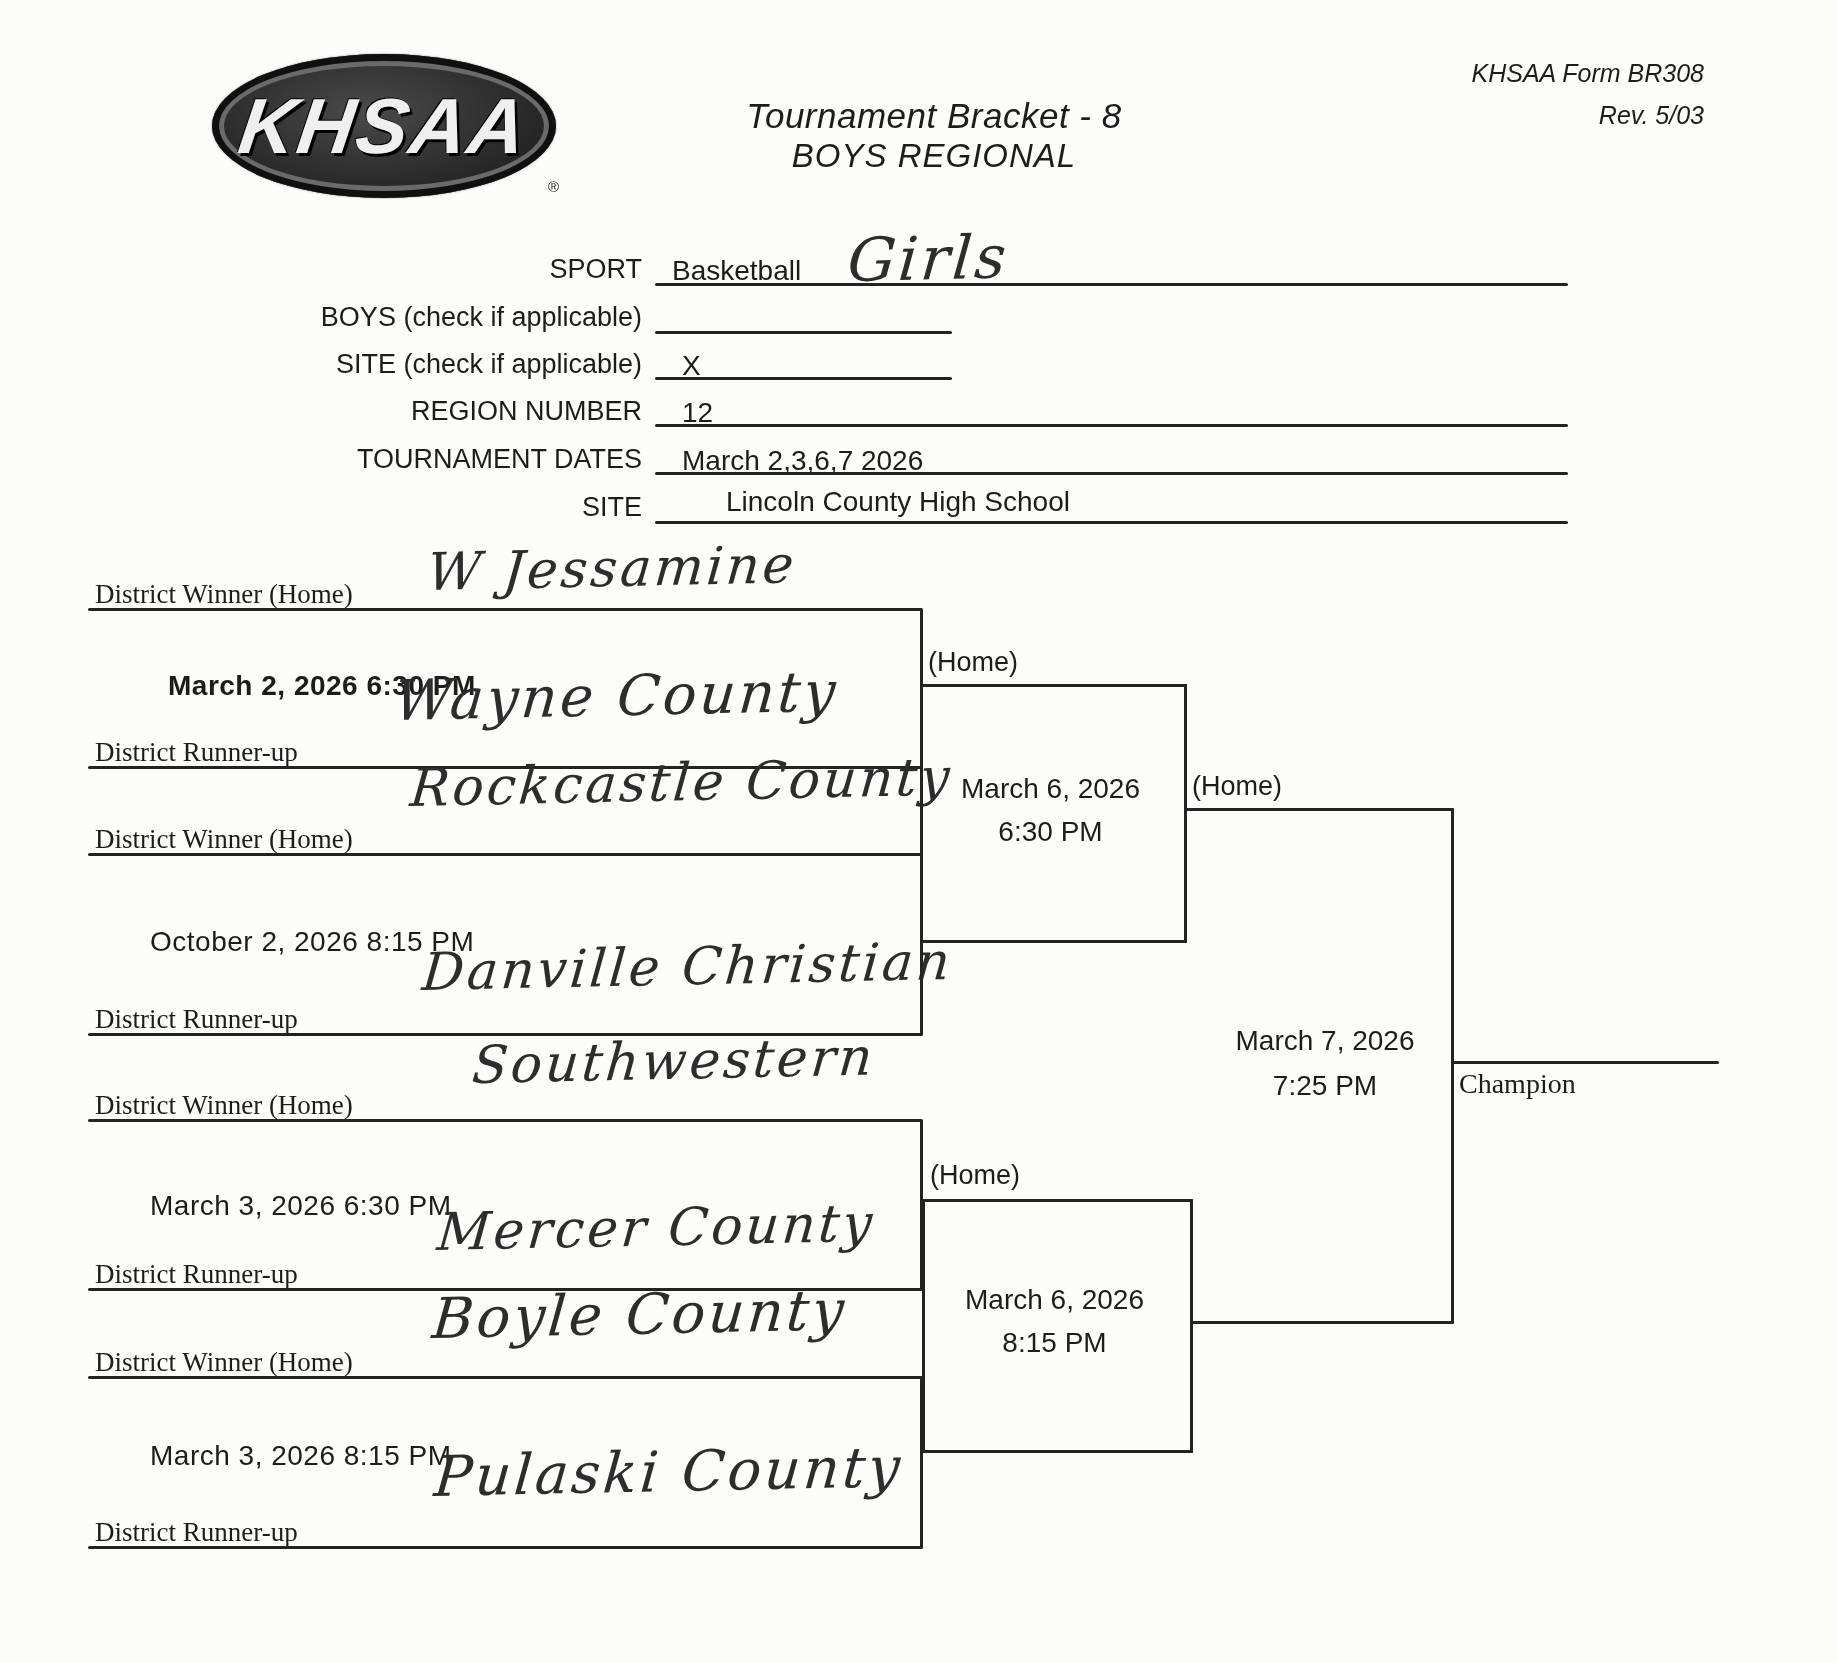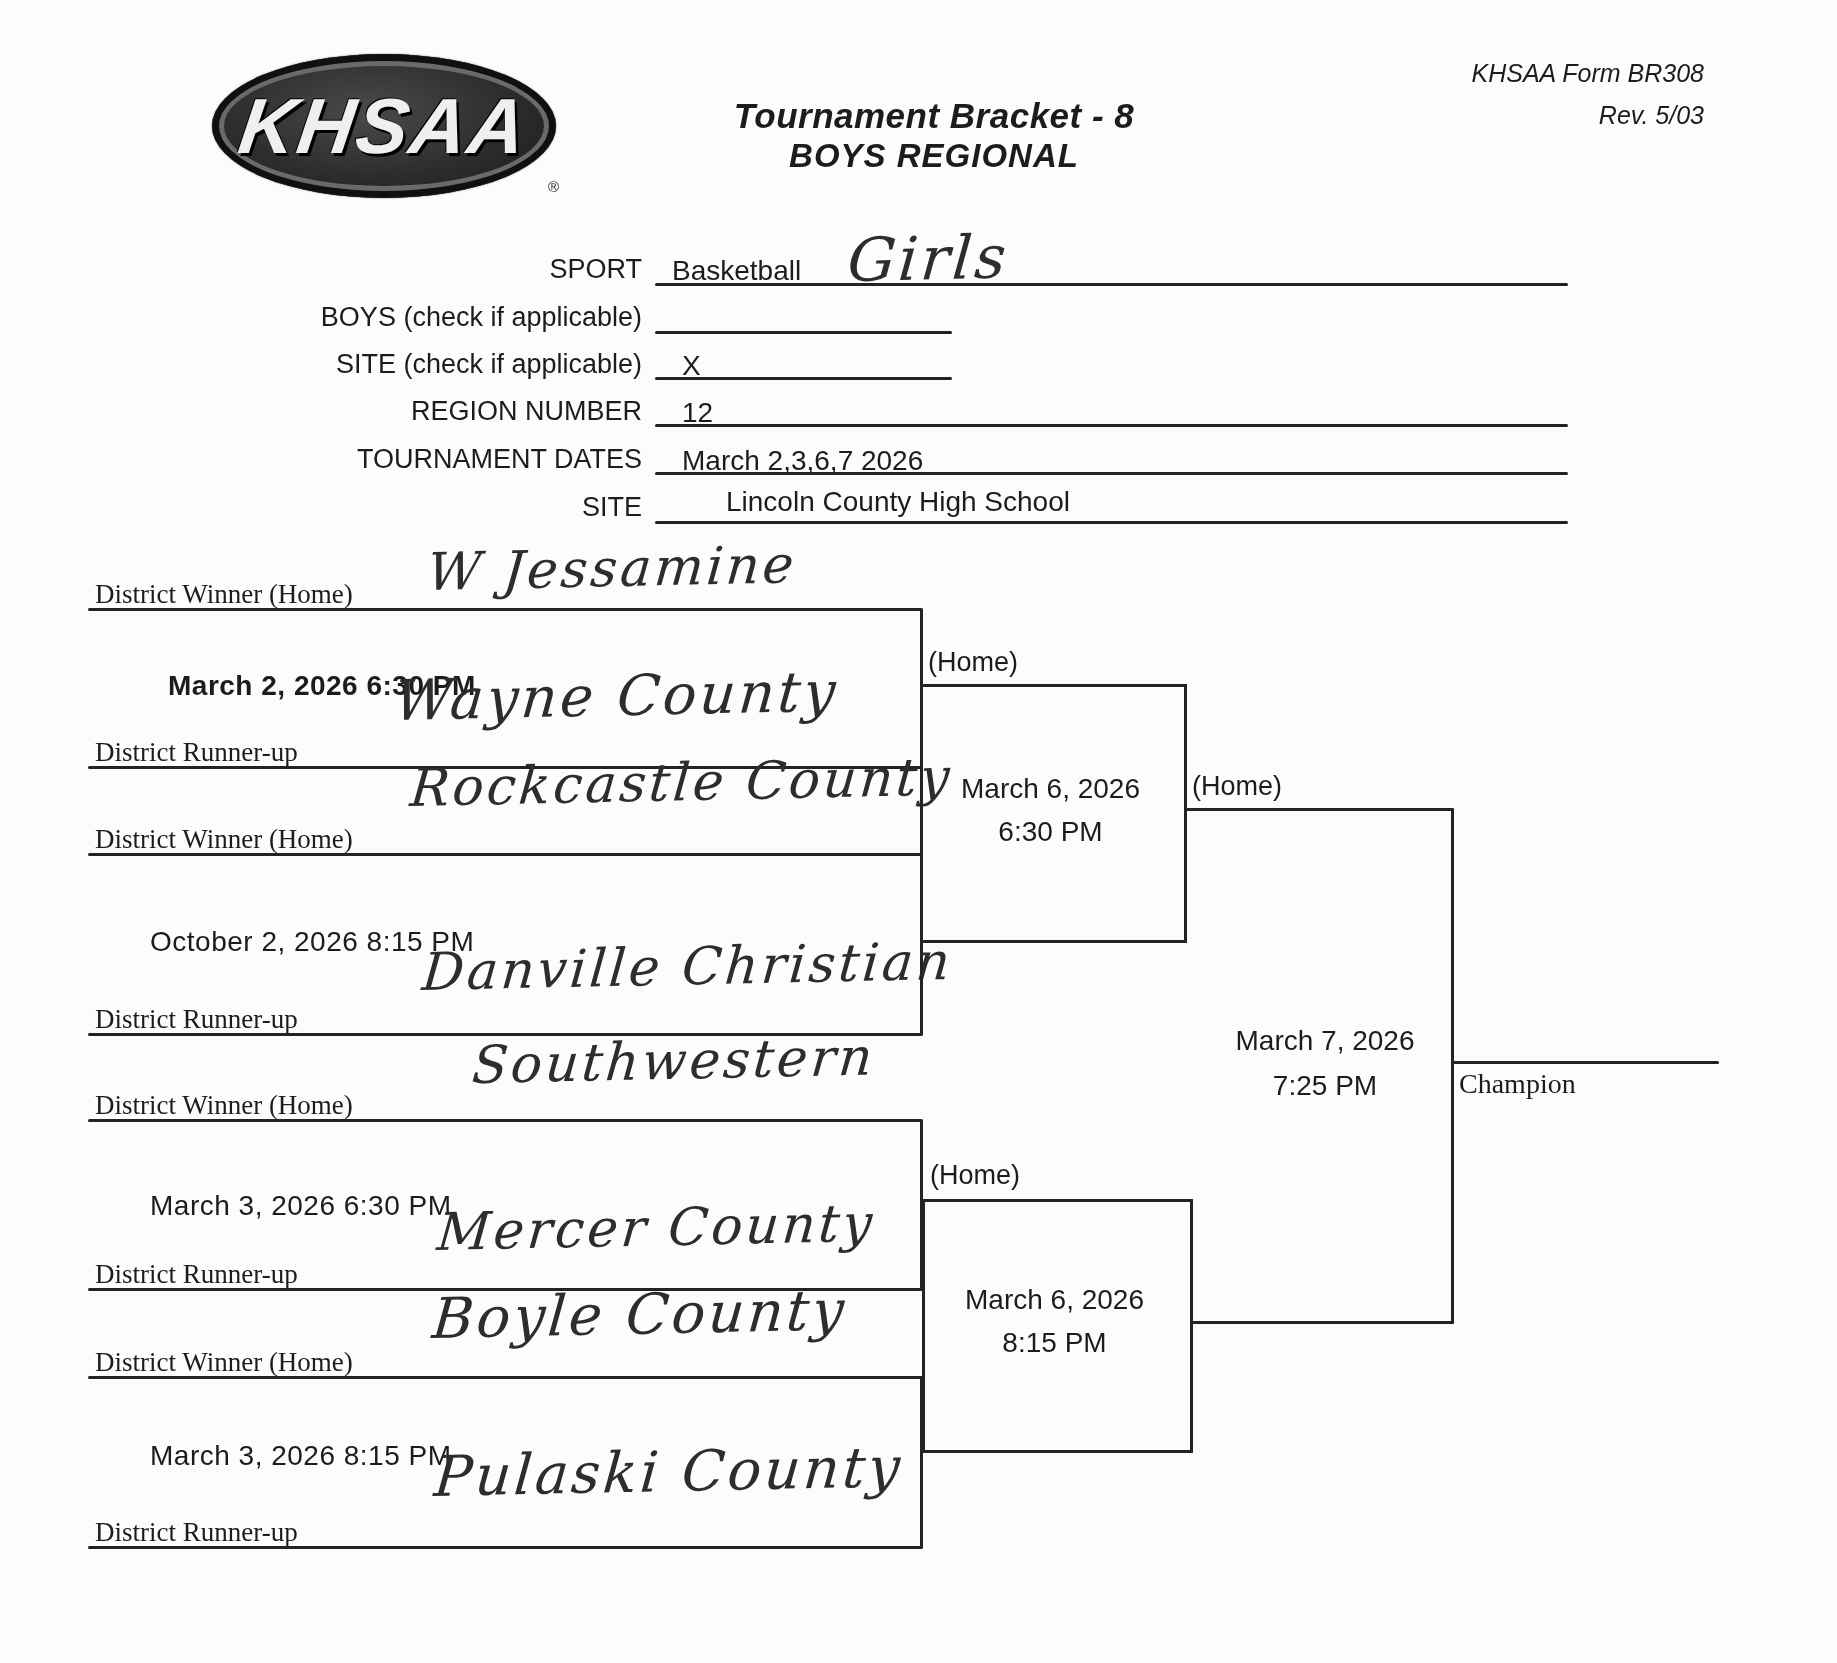--- a/index.html
+++ b/index.html
@@ -14,21 +14,21 @@
   .label{position:absolute;font-size:27px;white-space:nowrap;font-family:Liberation Serif, serif;}
   .label-r{position:absolute;font-size:27px;white-space:nowrap;text-align:right;}
   .value{position:absolute;font-size:28px;white-space:nowrap;}
   .game{position:absolute;font-size:28px;white-space:nowrap;letter-spacing:.5px;}
   .center-txt{position:absolute;text-align:center;font-size:28px;line-height:43px;}
   .handwriting{
     position:absolute;font-family:"DejaVu Serif",cursive;font-style:italic;
     font-size:52px;color:#2d2d2d;white-space:nowrap;letter-spacing:3px;
     transform:rotate(-1.2deg) skewX(-6deg);transform-origin:left bottom;
   }
-  .title-block{position:absolute;text-align:center;font-weight:bold;font-style:italic;}
+  .title-block{position:absolute;text-align:center;font-weight:normal;font-style:italic;}
   .title-l1{font-size:35px;line-height:40px;letter-spacing:.5px;}
   .title-l2{font-size:33px;line-height:40px;letter-spacing:1px;}
   .formmeta{position:absolute;text-align:right;font-style:italic;font-size:25px;line-height:42px;}
   .logo{
     position:absolute;border-radius:50%;
     background:radial-gradient(ellipse at 45% 40%, #4a4a4a 0%, #2c2c2c 55%, #161616 100%);
     box-shadow:inset 0 0 0 7px #101010, inset 0 0 0 12px #6a6a6a, 0 0 2px #777;
     display:flex;align-items:center;justify-content:center;
   }
   .logo-text{

